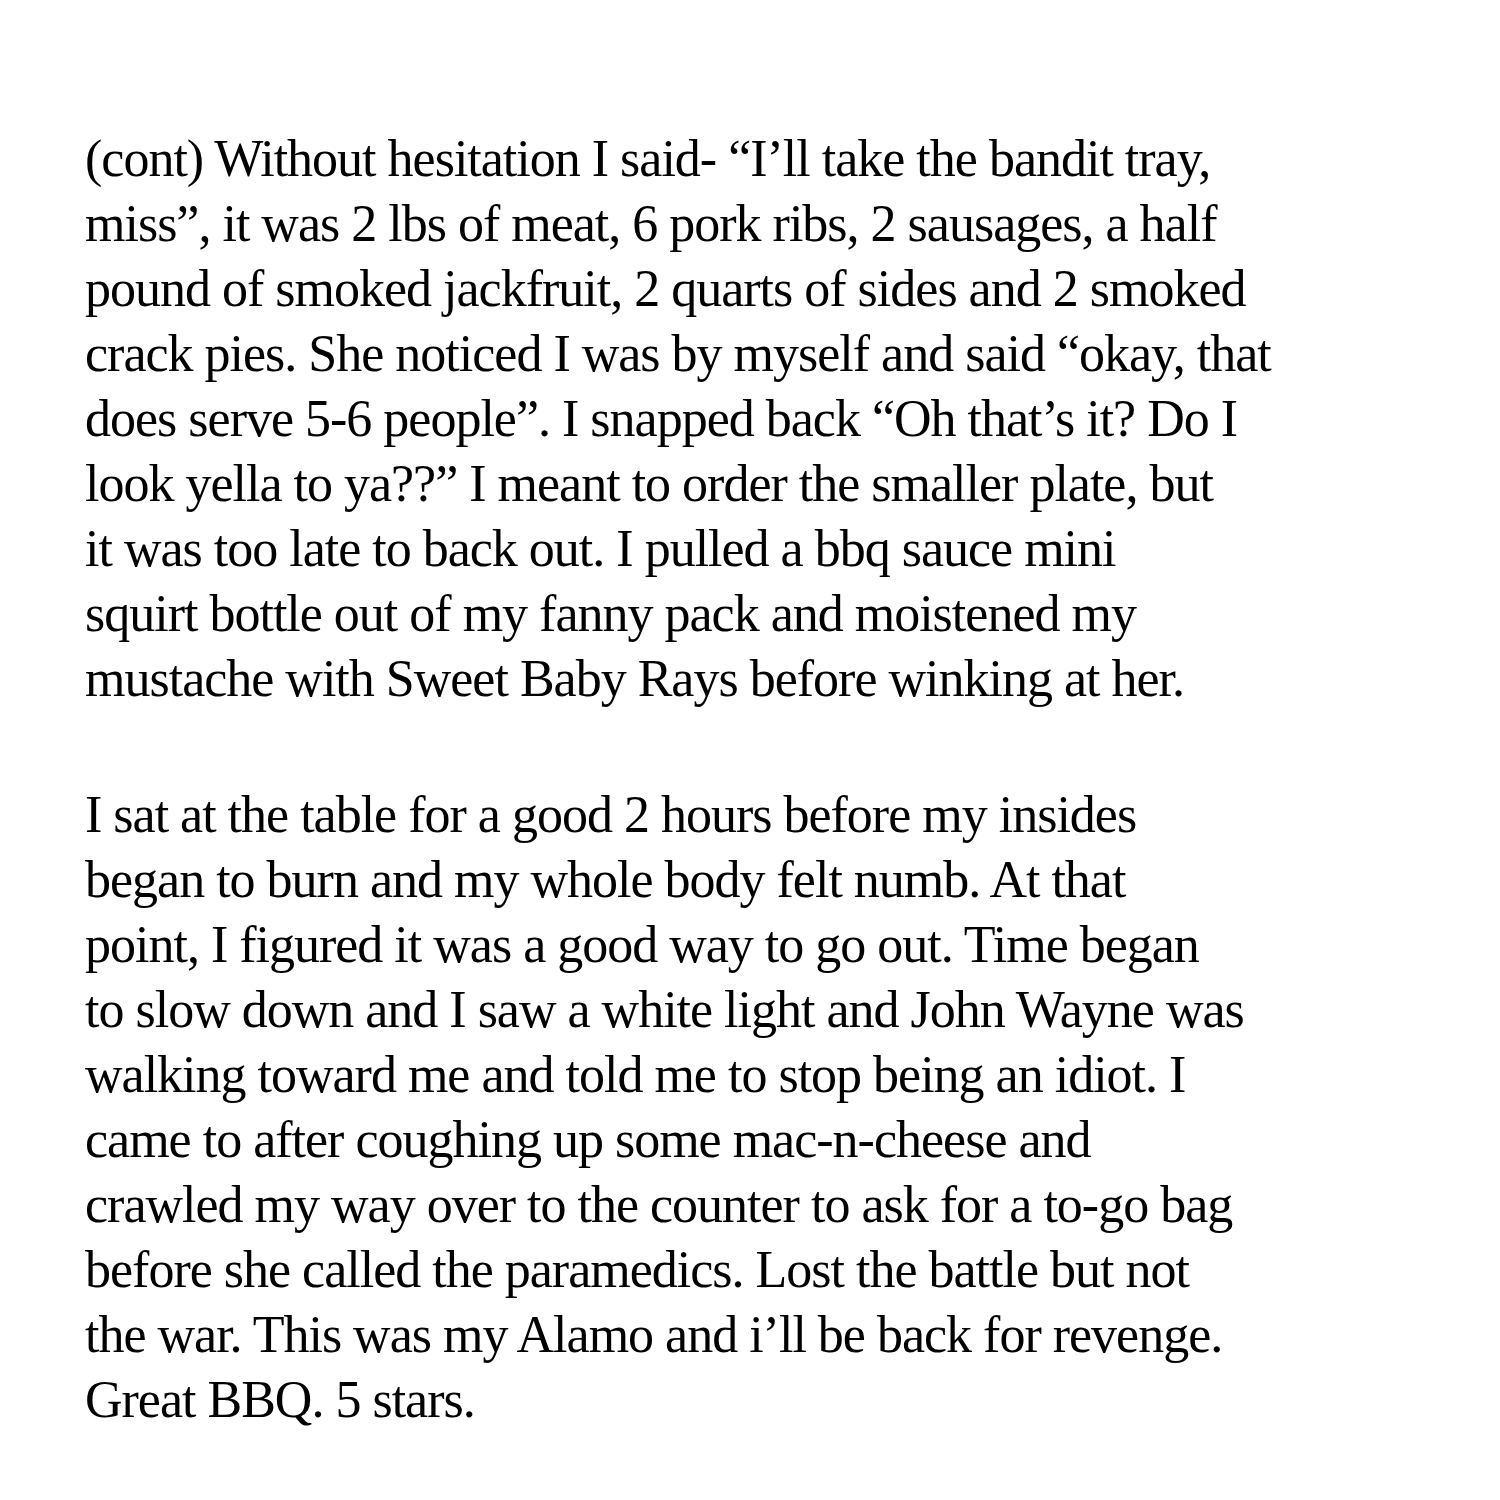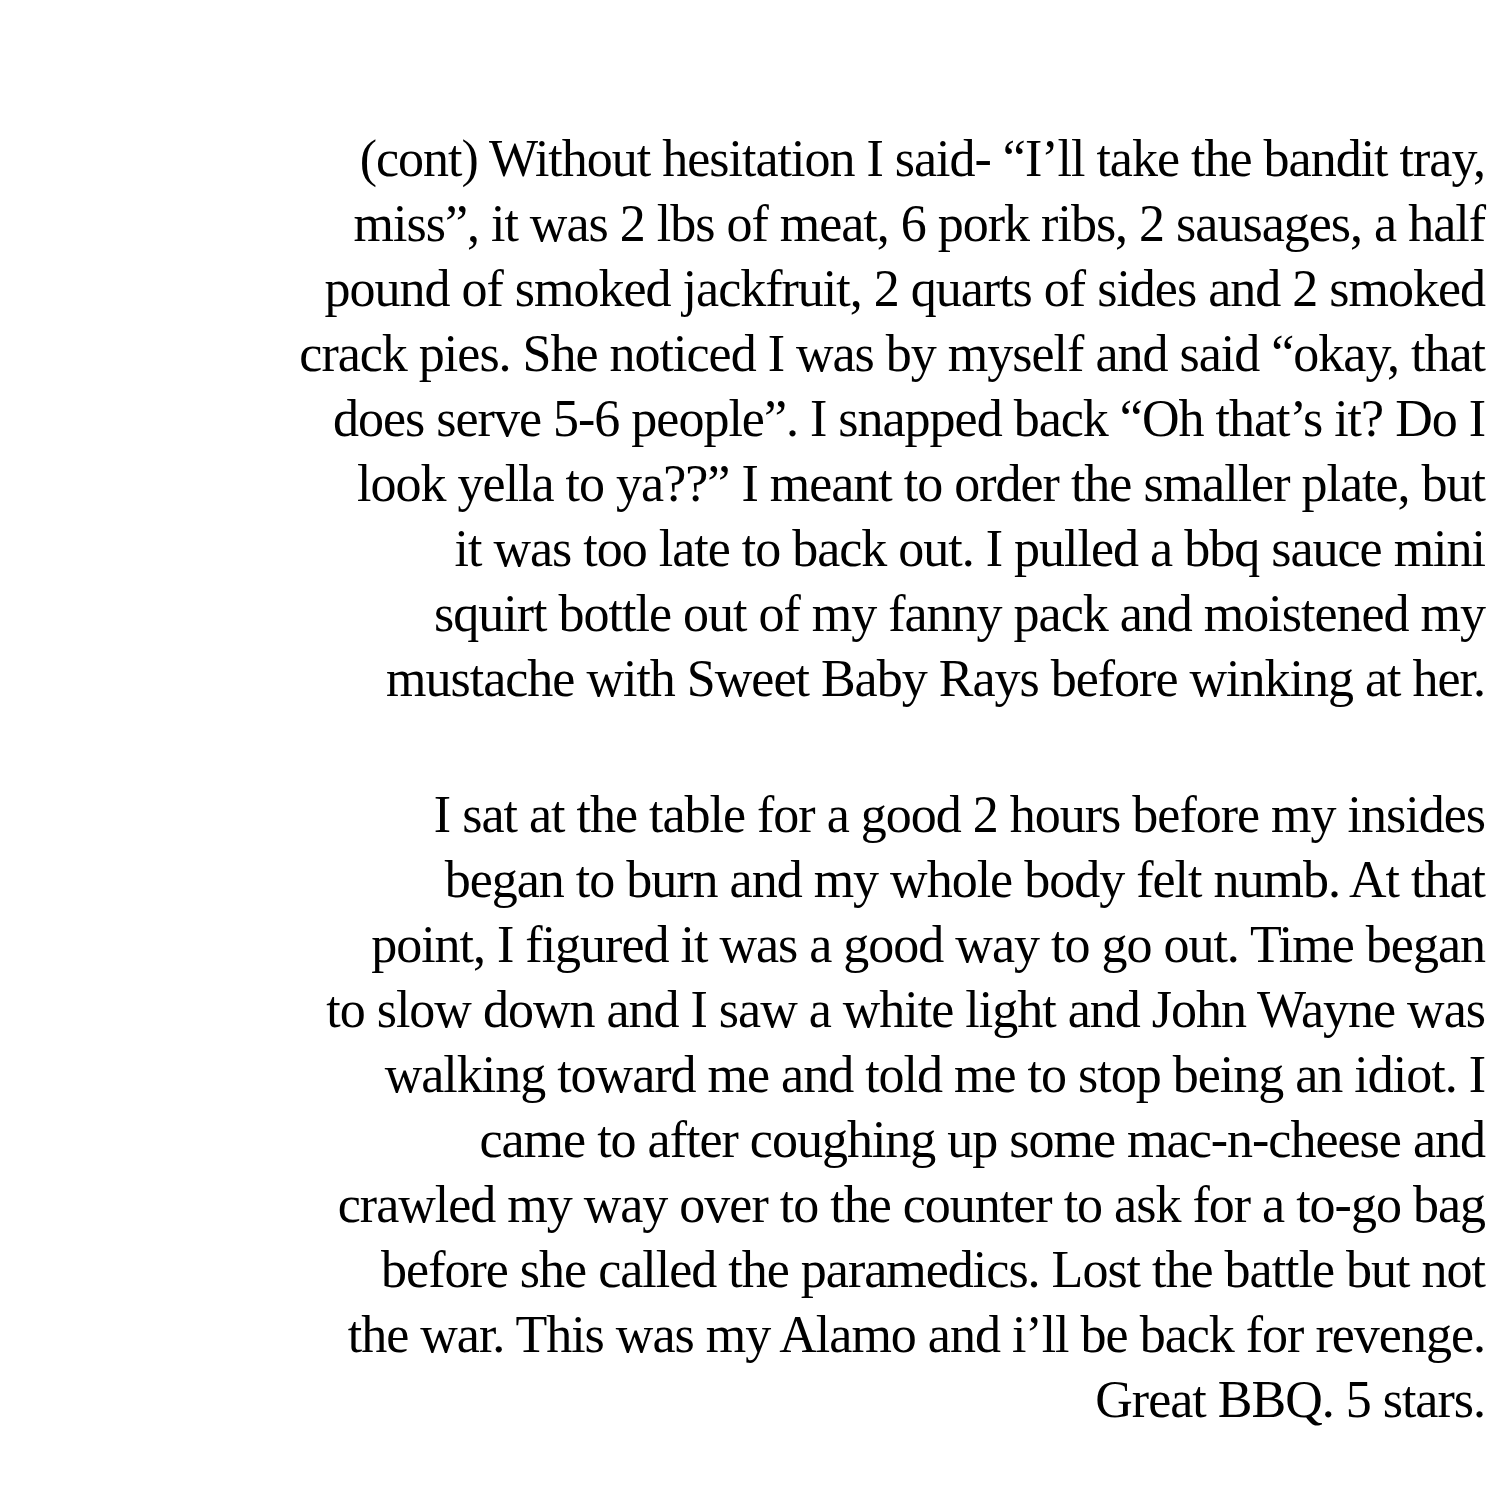--- a/index.html
+++ b/index.html
@@ -20,21 +20,20 @@
     width: 1400px;
   }
   .para {
     font-family: "Liberation Serif", "DejaVu Serif", serif;
     font-size: 52px;
     line-height: 65px;
     letter-spacing: -1px;
     color: #000000;
     white-space: pre;      
     margin: 0 0 71px 0;
-    text-align: right;
   }
 </style>
 </head>
 <body>
 
 <div class="page">
   <div class="para">(cont) Without hesitation I said- “I’ll take the bandit tray,
 miss”, it was 2 lbs of meat, 6 pork ribs, 2 sausages, a half
 pound of smoked jackfruit, 2 quarts of sides and 2 smoked
 crack pies. She noticed I was by myself and said “okay, that

